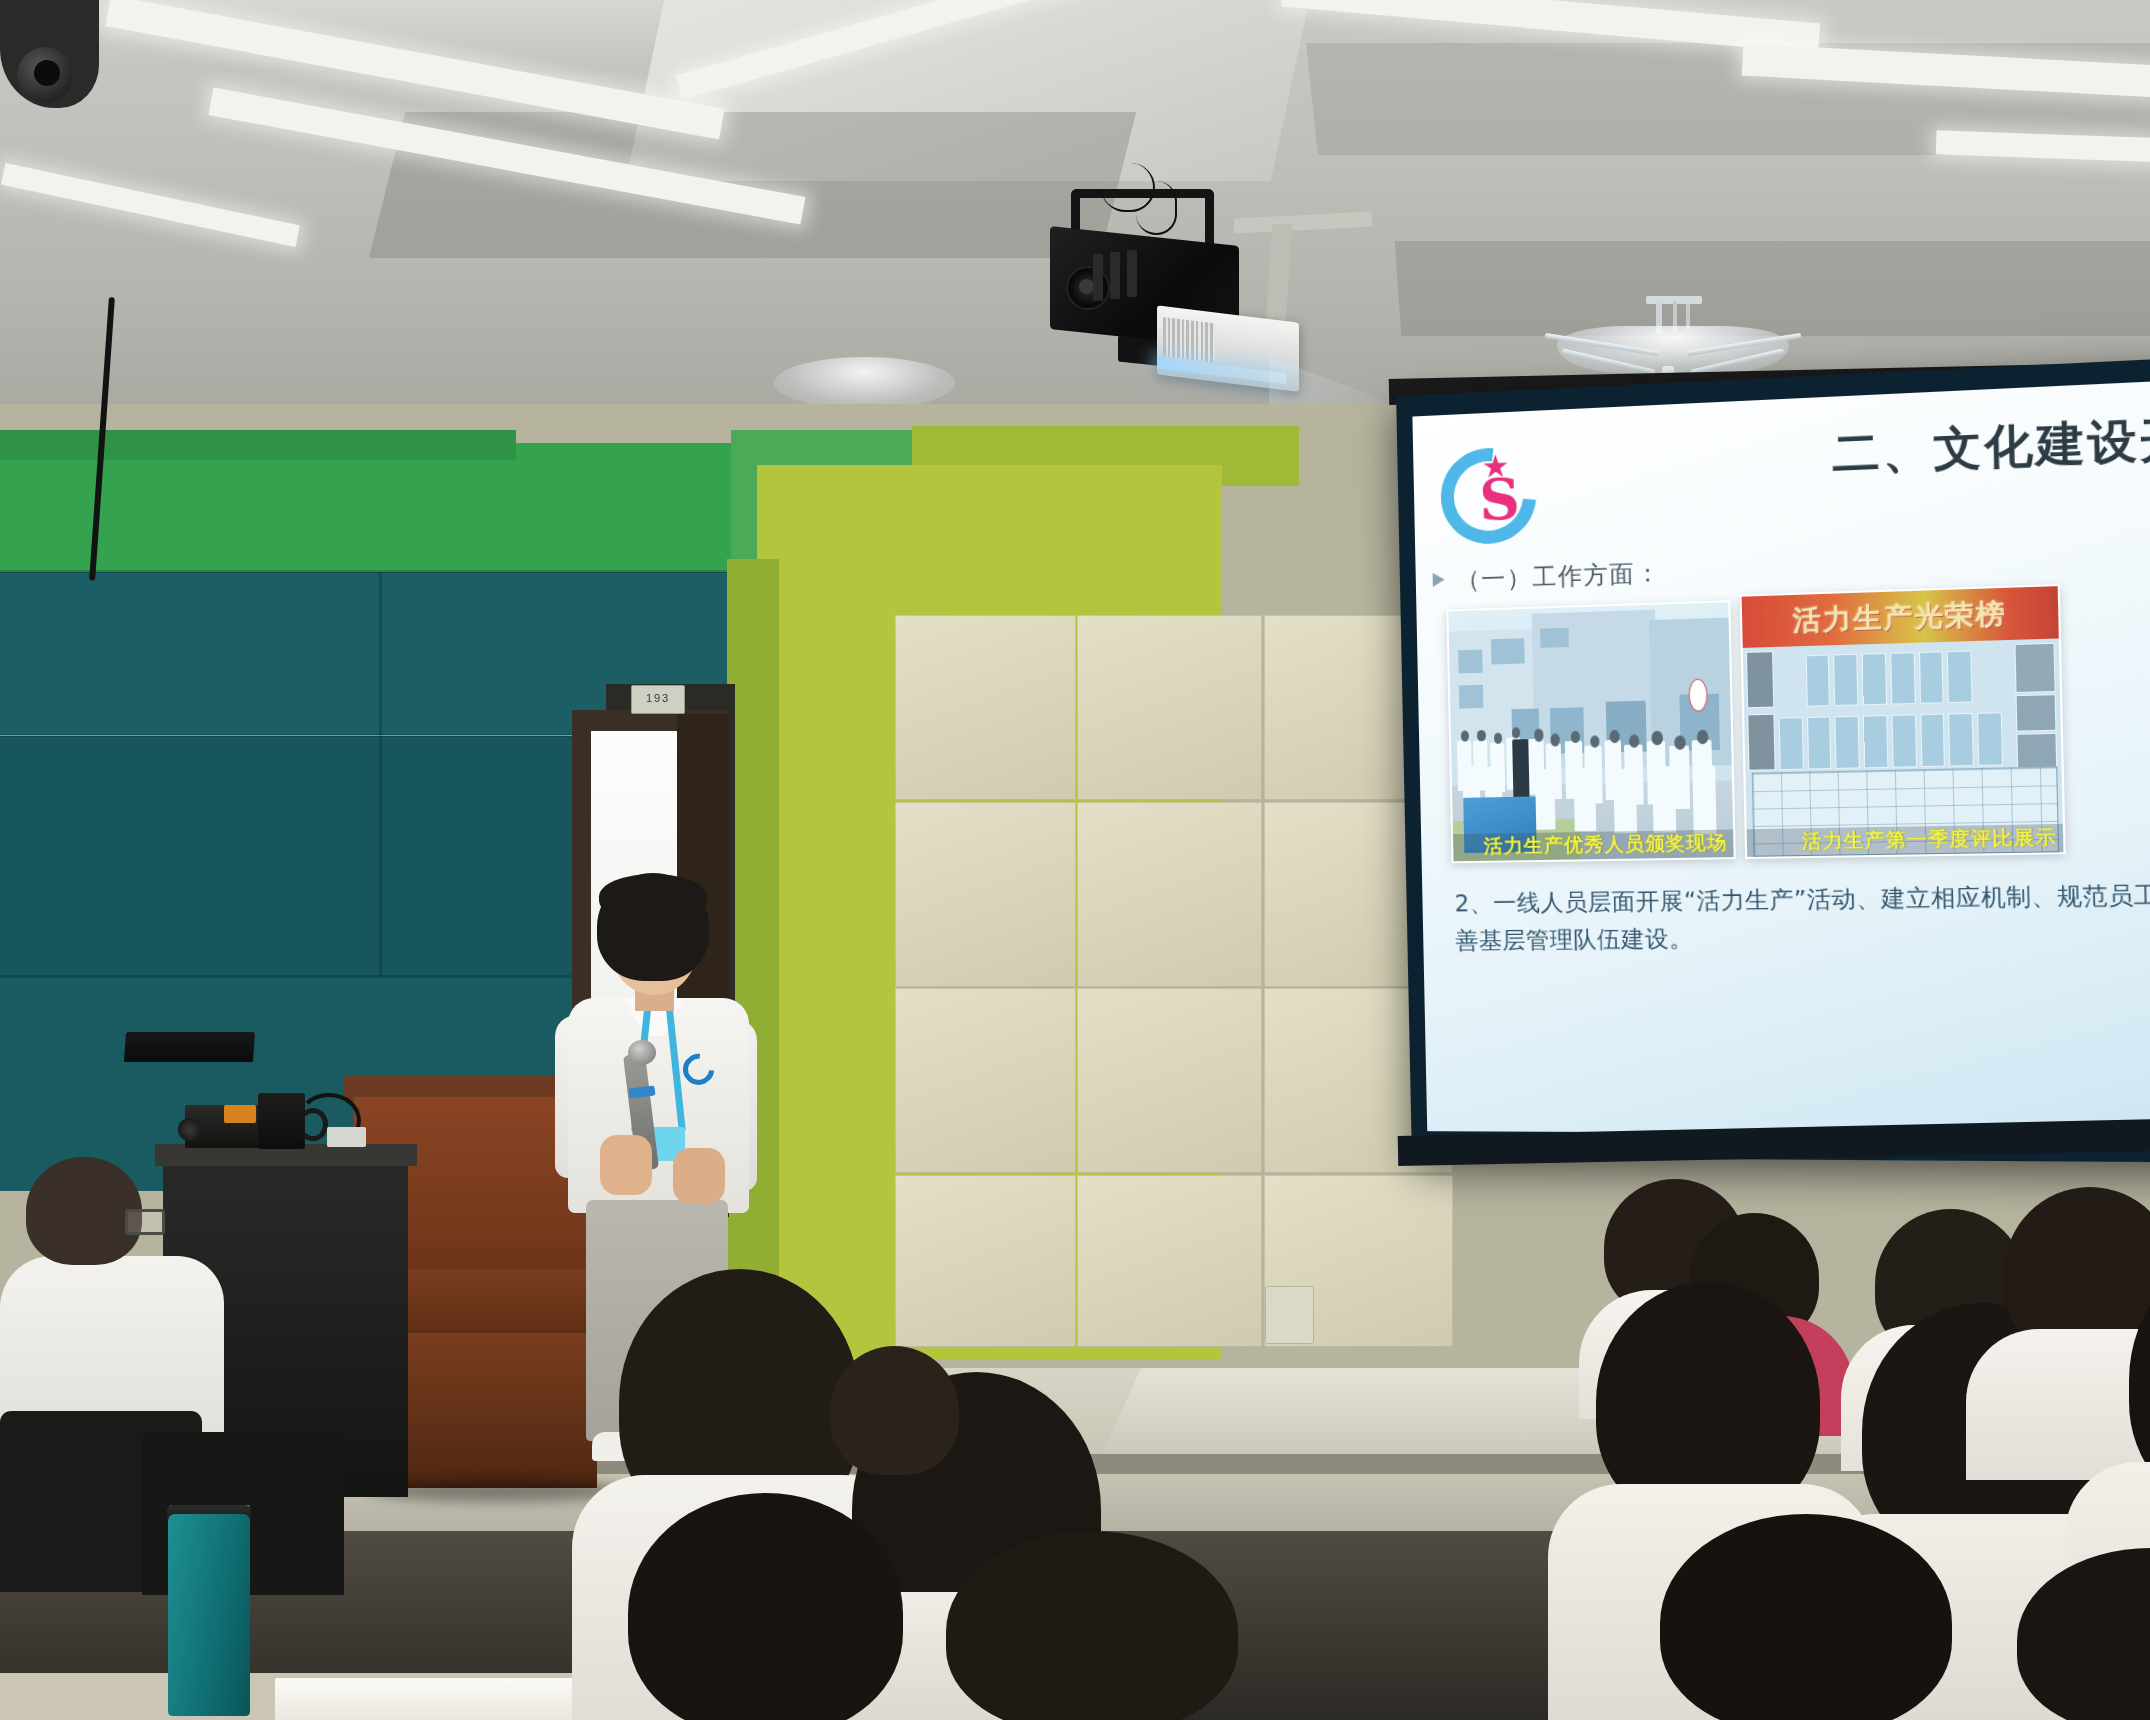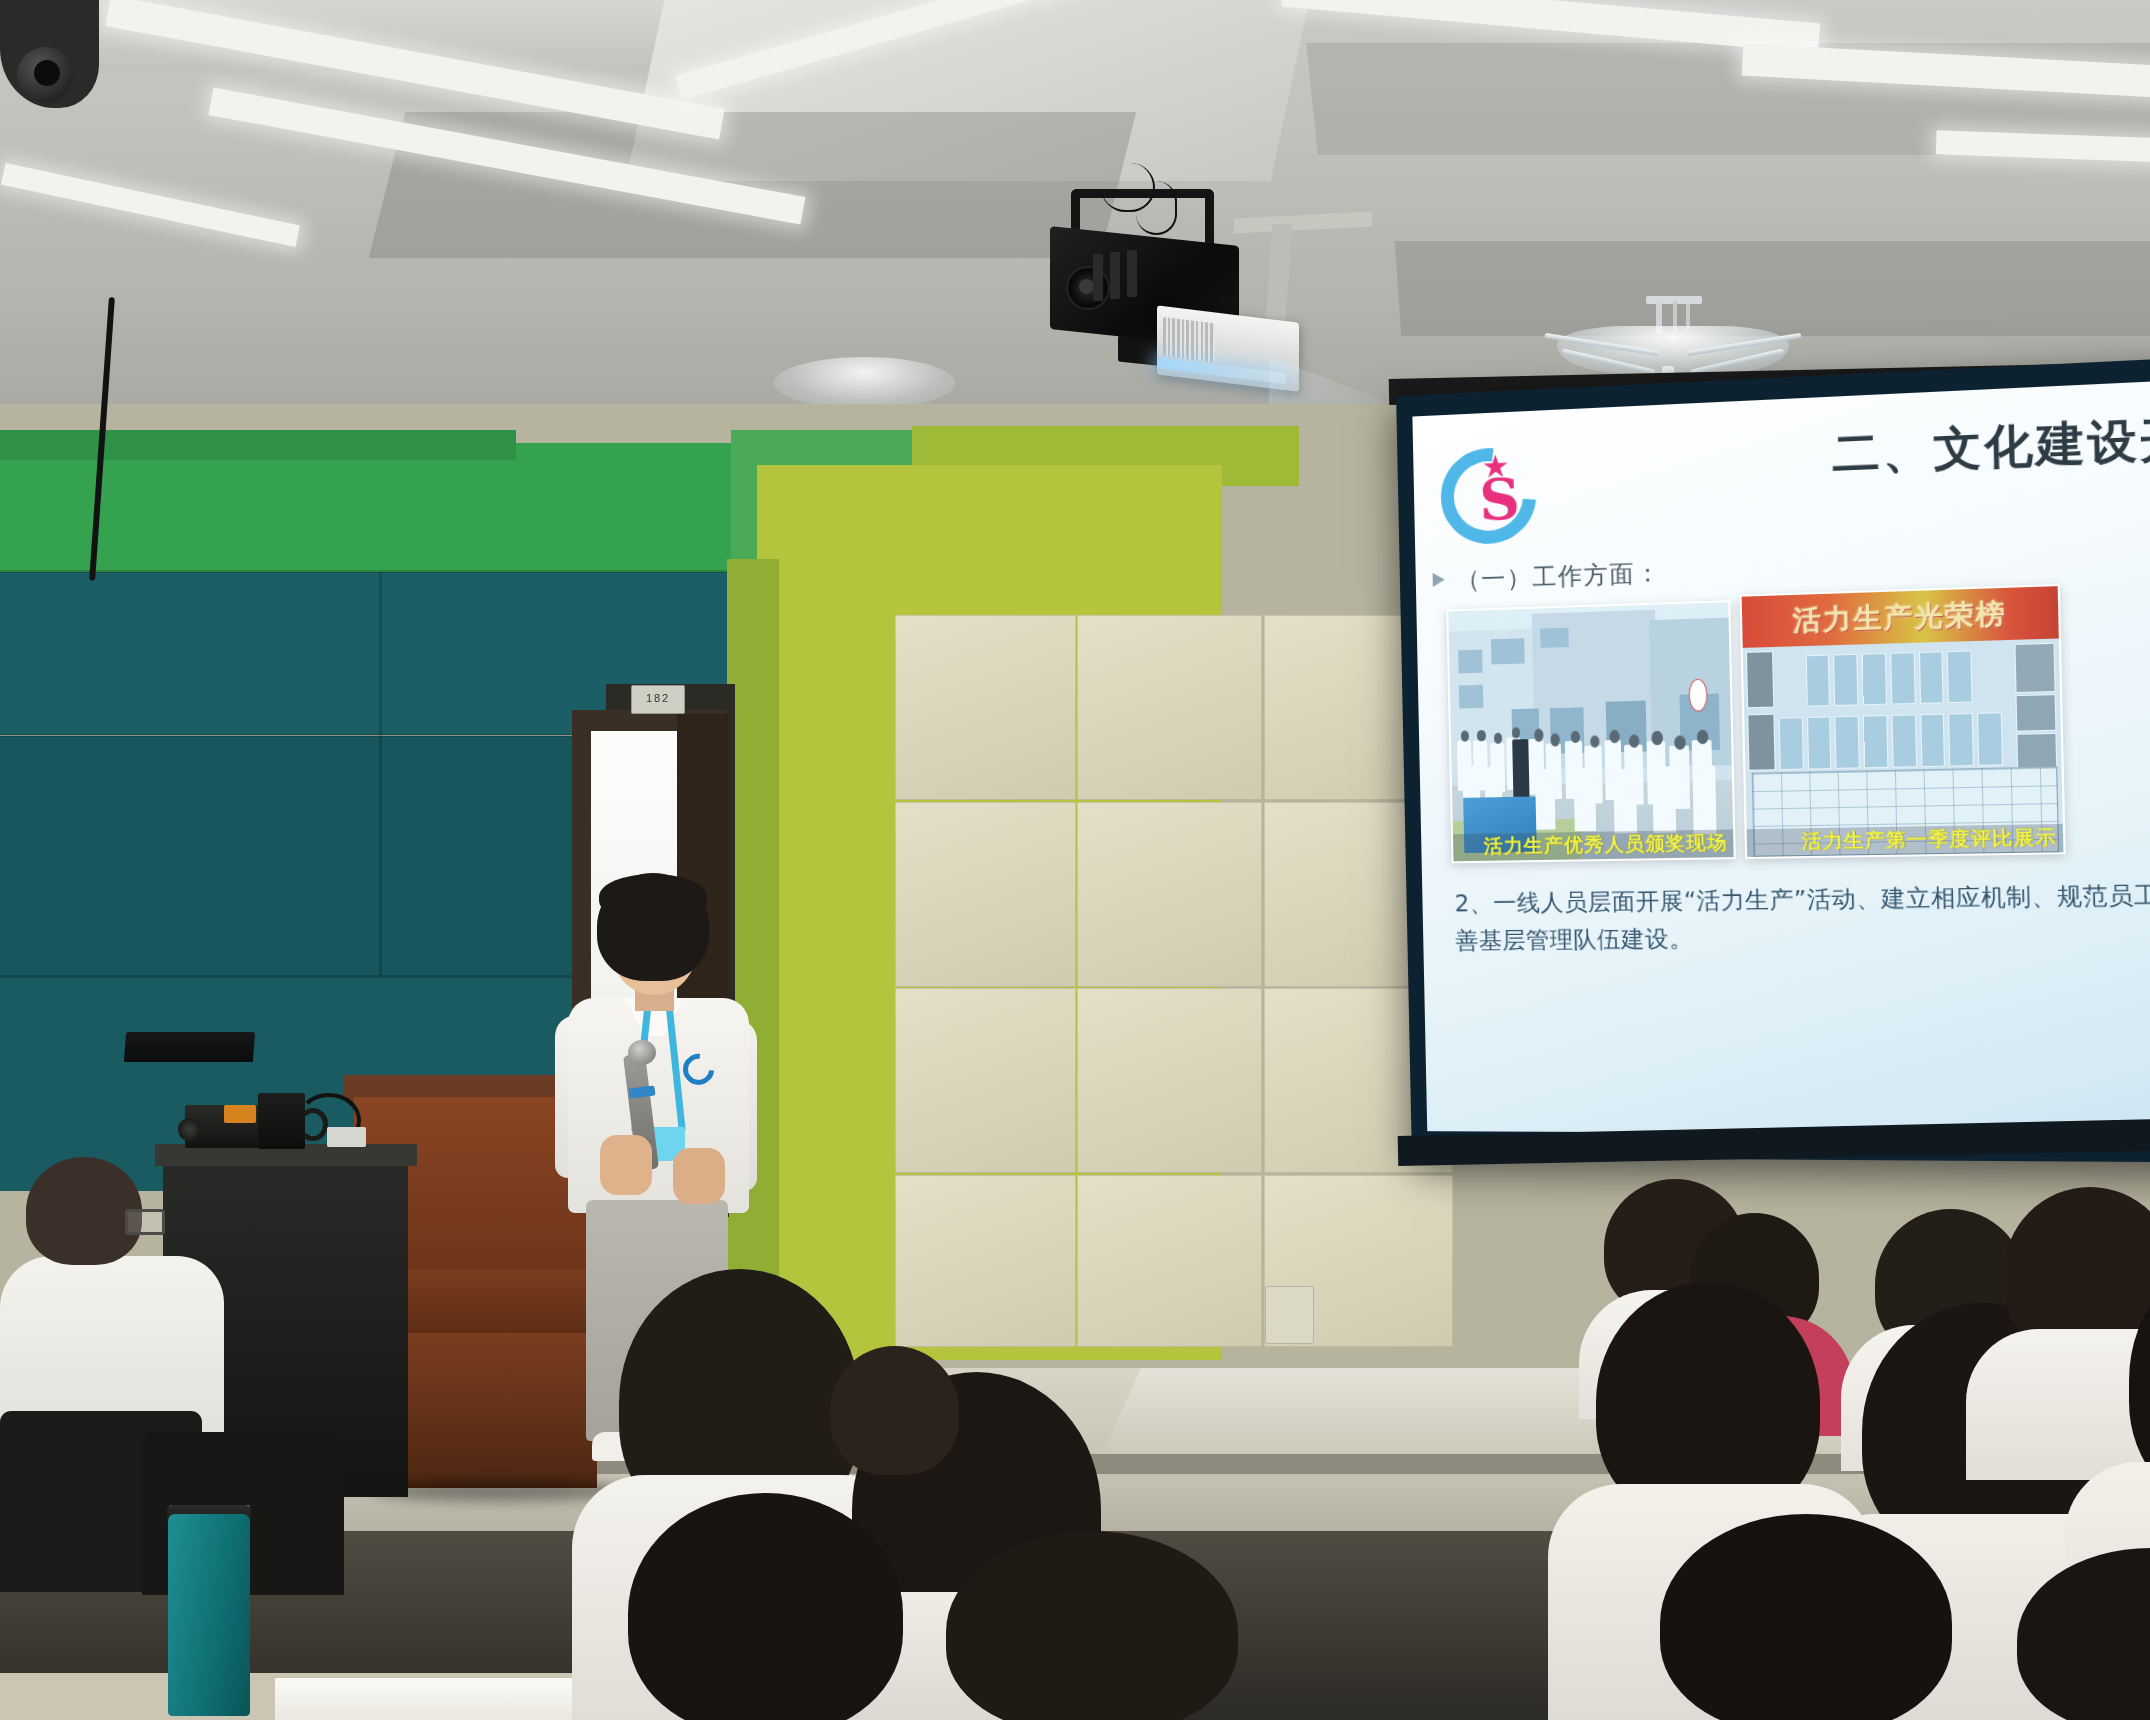--- a/index.html
+++ b/index.html
@@ -416,21 +416,21 @@
   <div class="panel-green pg1"></div>
   <div class="panel-green pg3"></div>
   <div class="panel-green pg2"></div>
   <div class="panel-green pg2b"></div>
   <div class="panel-green pg-dark"></div>
 
   <div class="door-frame"></div>
   <div class="door-open"></div>
   <div class="door-leaf"></div>
   <div class="door-sign">
-    <span>182</span>
+    <span>193</span>
   </div>
 
   <div class="pc-wrap">
     <div class="pc-cell" style="left:0;top:0;width:181px;height:185px;"></div>
     <div class="pc-cell" style="left:182px;top:0;width:185px;height:185px;"></div>
     <div class="pc-cell" style="left:369px;top:0;width:189px;height:185px;"></div>
     <div class="pc-cell" style="left:0;top:187px;width:181px;height:185px;"></div>
     <div class="pc-cell" style="left:182px;top:187px;width:185px;height:185px;"></div>
     <div class="pc-cell" style="left:369px;top:187px;width:189px;height:185px;"></div>
     <div class="pc-cell" style="left:0;top:373px;width:181px;height:185px;"></div>

